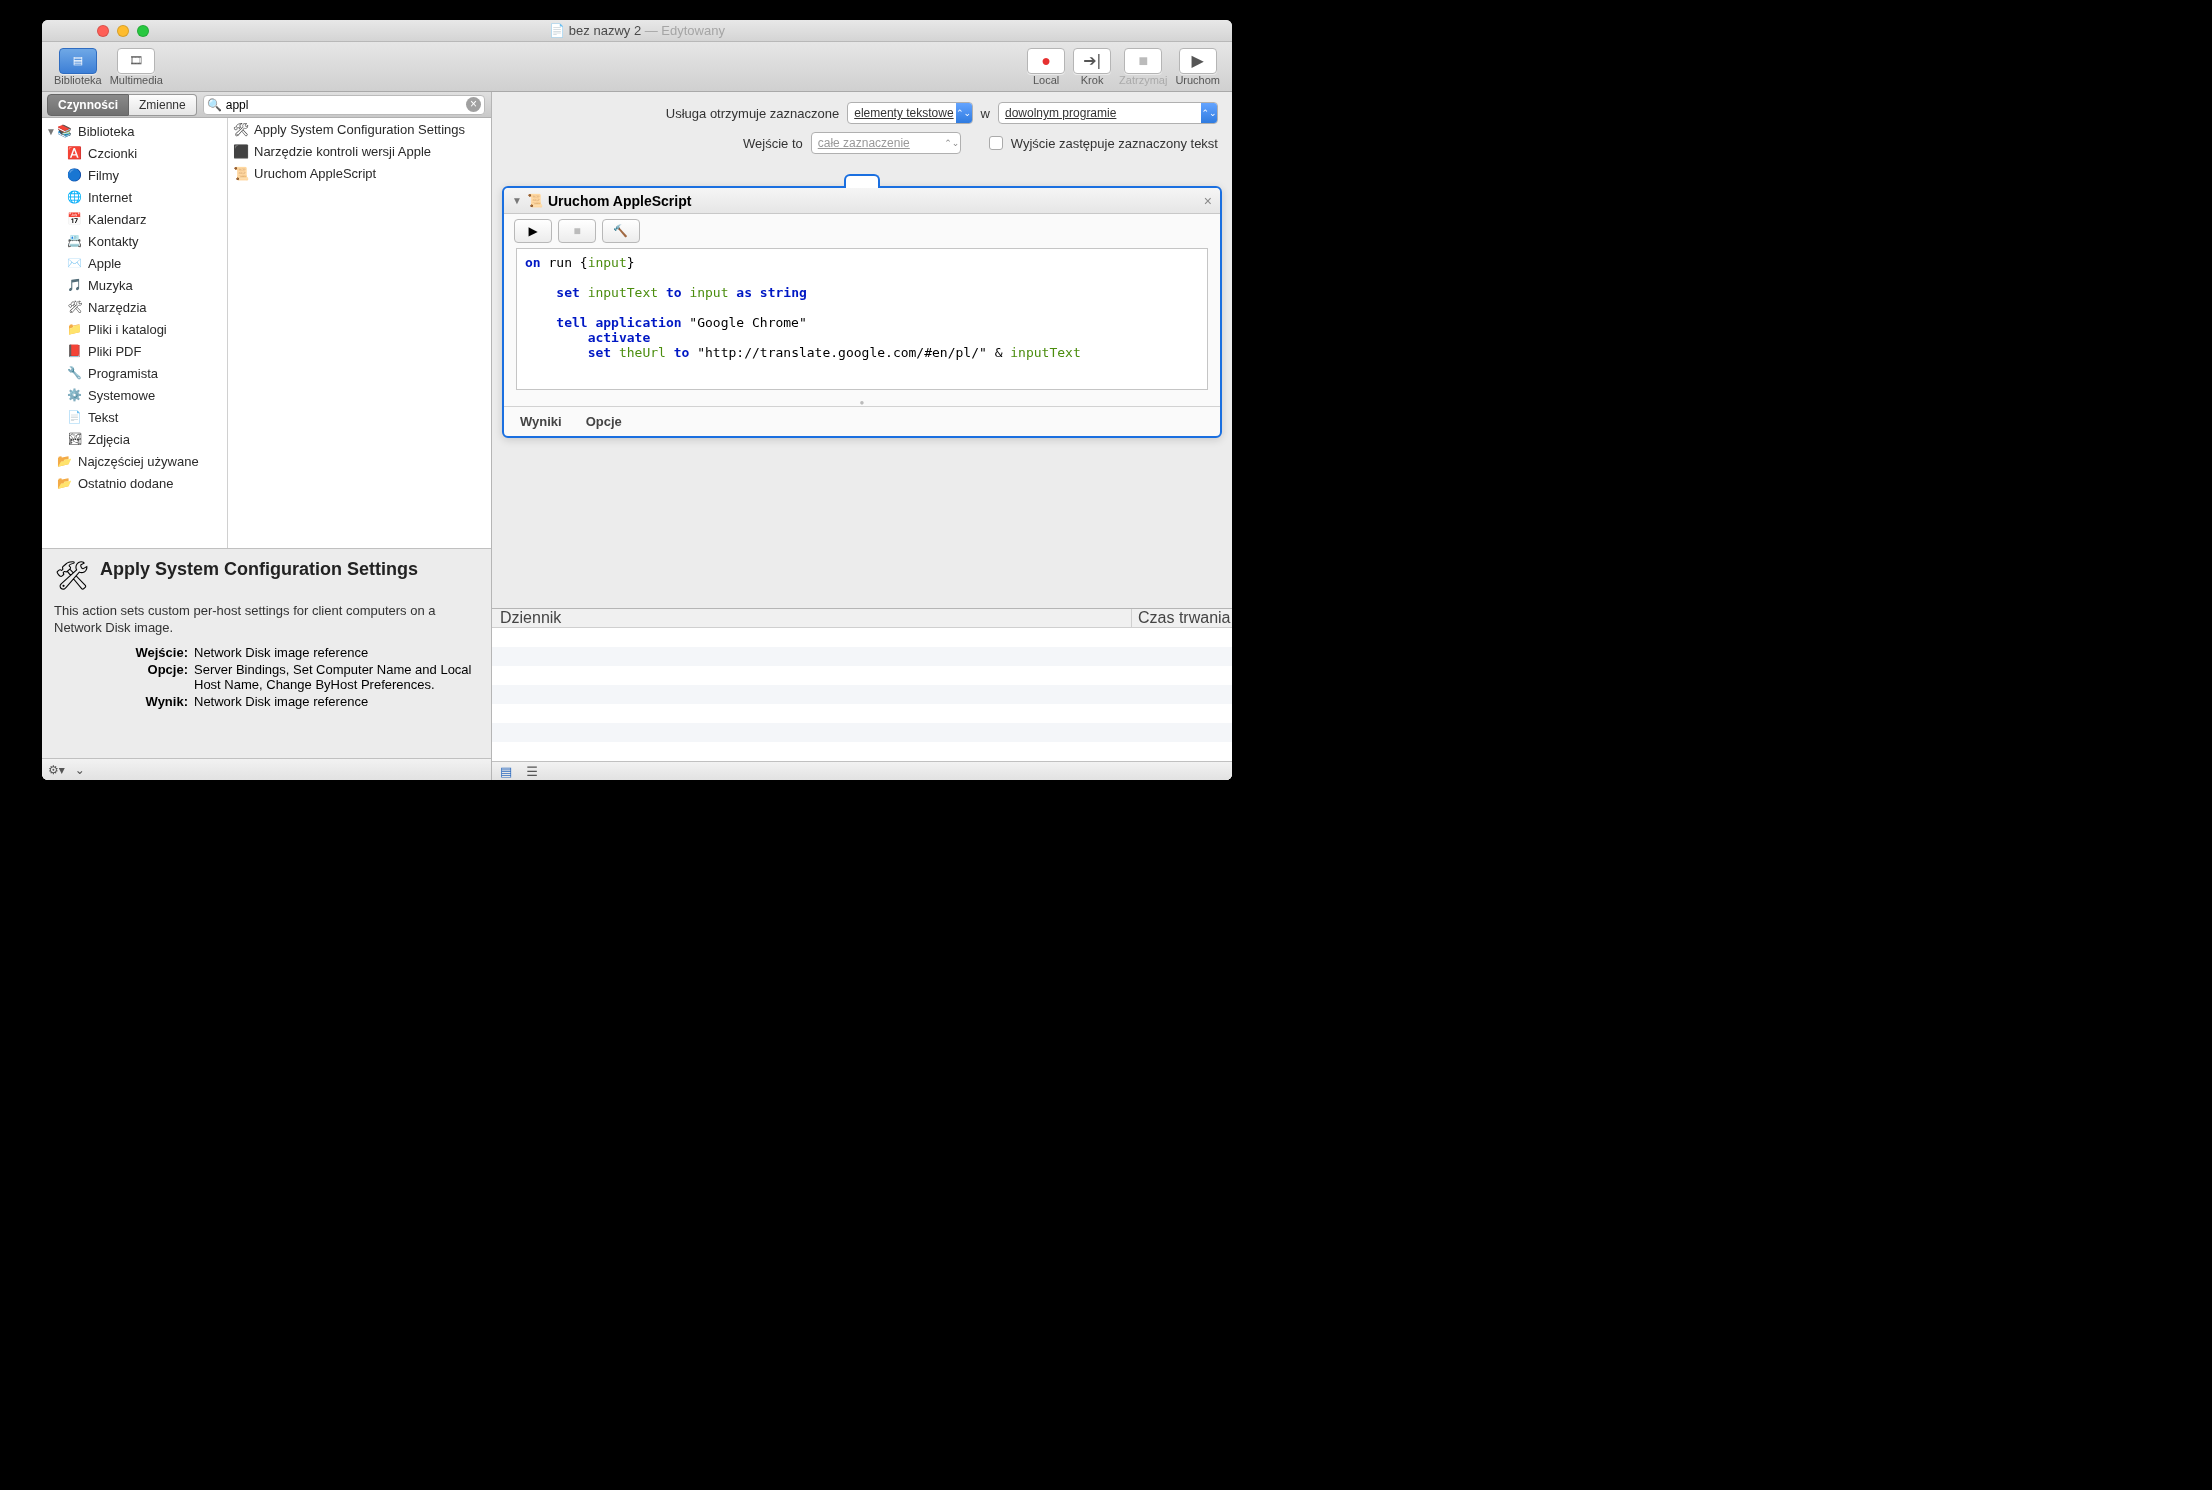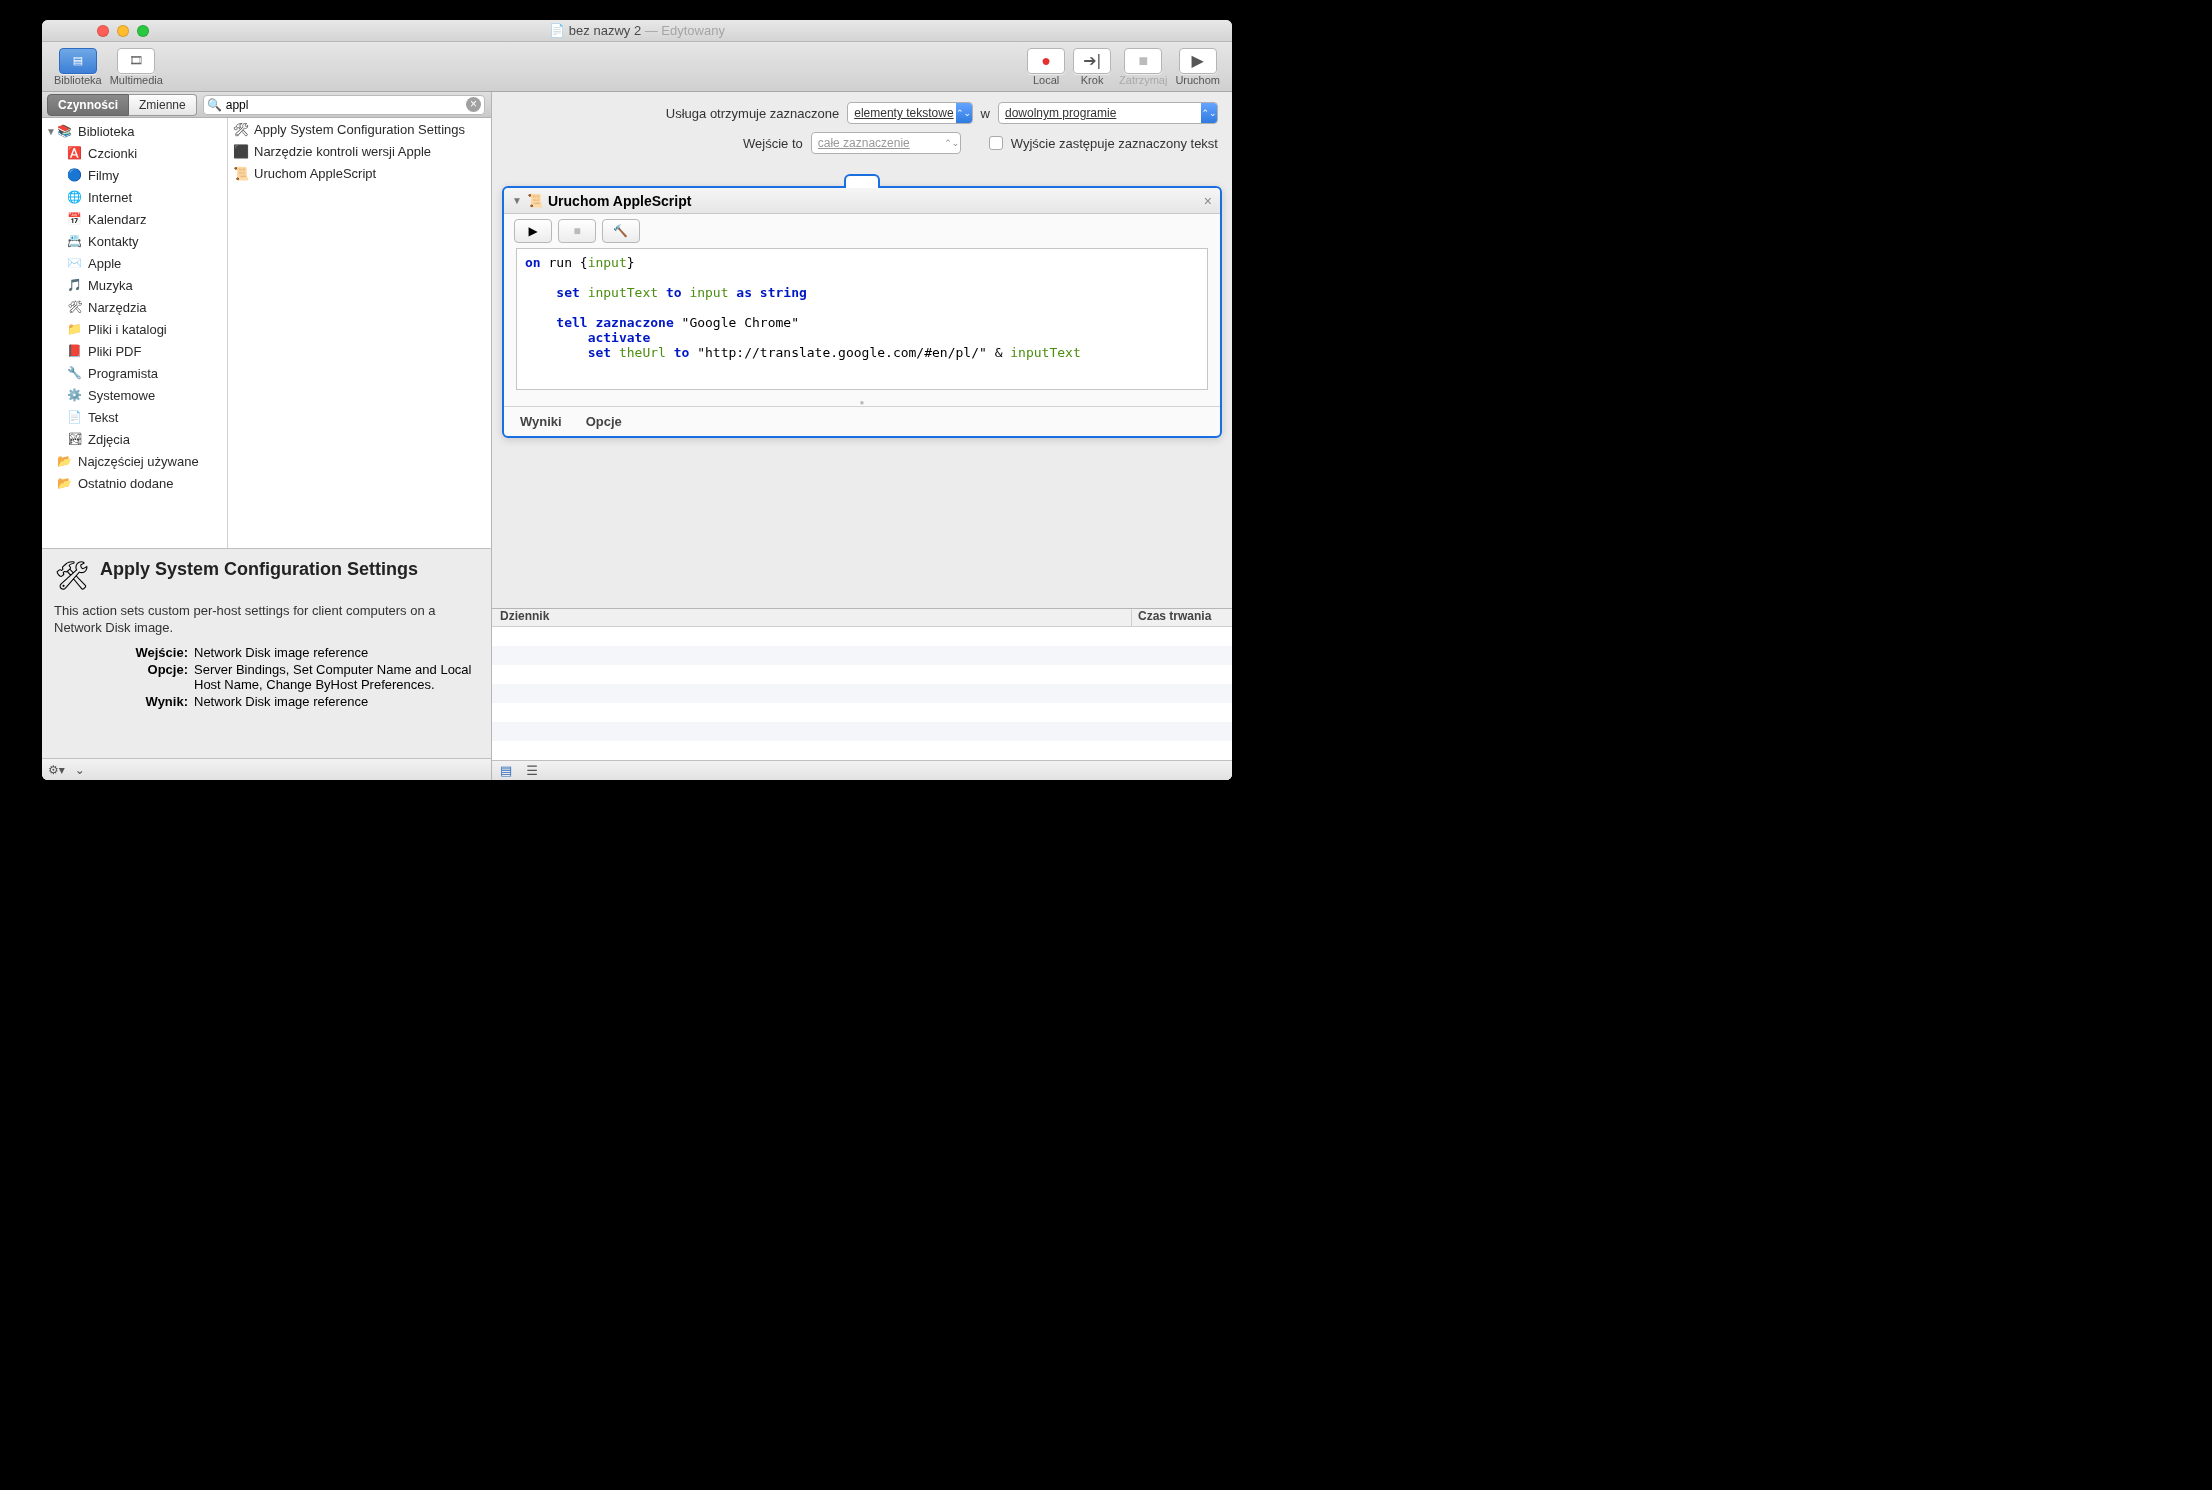--- a/index.html
+++ b/index.html
@@ -66,21 +66,21 @@
 .card-head .ctitle { font-weight: 600; font-size: 14px; }
 .card-head .close { margin-left: auto; color: #888; font-size: 14px; cursor: pointer; }
 .card-toolbar { height: 34px; display: flex; align-items: center; padding: 0 10px; gap: 6px; }
 .mini-btn { width: 38px; height: 24px; border: 1px solid #b8b8b8; border-radius: 4px; background: linear-gradient(#fff,#ececec); display: flex; align-items: center; justify-content: center; font-size: 12px; }
 .code-area { margin: 0 12px 8px 12px; border: 1px solid #c5c5c5; background: #fff; height: 142px; overflow: auto; padding: 6px 8px; font-family: Menlo, monospace; font-size: 13px; }
 .code-area .kw { color: #0018c4; font-weight: 600; }
 .code-area .var { color: #4b8d0e; }
 .code-area .op { color: #0018c4; font-weight: 600; }
 .card-footer { height: 30px; border-top: 1px solid #d2d2d2; display: flex; align-items: center; padding: 0 16px; gap: 24px; font-size: 13px; font-weight: 600; color: #444; }
 .log-area { height: 172px; border-top: 1px solid #b5b5b5; display: flex; flex-direction: column; background: #fff; }
-.log-head { display: flex; height: 20px; background: #f0f0f0; border-bottom: 1px solid #cfcfcf; font-size: 12px; color: #444; font-weight: bold; }
+.log-head { display: flex; height: 20px; background: #f0f0f0; border-bottom: 1px solid #cfcfcf; font-size: 16px; color: #444; }
 .log-head .c1 { flex: 1; padding-left: 8px; border-right: 1px solid #cfcfcf; }
 .log-head .c2 { width: 100px; padding-left: 6px; }
 .log-rows { flex: 1; }
 .log-rows .row { height: 19px; }
 .log-rows .row:nth-child(even) { background: #f4f6f9; }
 .log-footer { height: 22px; border-top: 1px solid #c0c0c0; background: linear-gradient(#f2f2f2,#e2e2e2); display: flex; align-items: center; padding: 0 8px; gap: 14px; color: #555; }
 .icon-doc { color: #888; }
 </style>
 </head>
 <body>
@@ -320,21 +320,21 @@
               </div>
             <div class="mini-btn">
                 <span>🔨</span>
               </div>
           </div>
           <div class="code-area" id="code-area">
               <div><span class="kw" style="white-space: pre;">on</span><span style="white-space: pre;"> run {</span><span class="var" style="white-space: pre;">input</span><span style="white-space: pre;">}</span></div>
               <div>&nbsp;</div>
               <div><span style="white-space: pre;">    </span><span class="kw" style="white-space: pre;">set</span><span style="white-space: pre;"> </span><span class="var" style="white-space: pre;">inputText</span><span style="white-space: pre;"> </span><span class="kw" style="white-space: pre;">to</span><span style="white-space: pre;"> </span><span class="var" style="white-space: pre;">input</span><span style="white-space: pre;"> </span><span class="kw" style="white-space: pre;">as</span><span style="white-space: pre;"> </span><span class="op" style="white-space: pre;">string</span></div>
               <div>&nbsp;</div>
-              <div><span style="white-space: pre;">    </span><span class="kw" style="white-space: pre;">tell</span><span style="white-space: pre;"> </span><span class="op" style="white-space: pre;">zaznaczone</span><span style="white-space: pre;"> "Google Chrome"</span></div>
+              <div><span style="white-space: pre;">    </span><span class="kw" style="white-space: pre;">tell</span><span style="white-space: pre;"> </span><span class="op" style="white-space: pre;">application</span><span style="white-space: pre;"> "Google Chrome"</span></div>
               <div><span style="white-space: pre;">        </span><span class="op" style="white-space: pre;">activate</span></div>
               <div><span style="white-space: pre;">        </span><span class="kw" style="white-space: pre;">set</span><span style="white-space: pre;"> </span><span class="var" style="white-space: pre;">theUrl</span><span style="white-space: pre;"> </span><span class="kw" style="white-space: pre;">to</span><span style="white-space: pre;"> "http://translate.google.com/#en/pl/" &amp; </span><span class="var" style="white-space: pre;">inputText</span></div>
             </div>
           <div style="height:8px;display:flex;justify-content:center;align-items:center;">
               <span style="color:#bbb;font-size:8px;">●</span>
             </div>
           <div class="card-footer">
             <span>Wyniki</span>
             <span>Opcje</span>
           </div>

